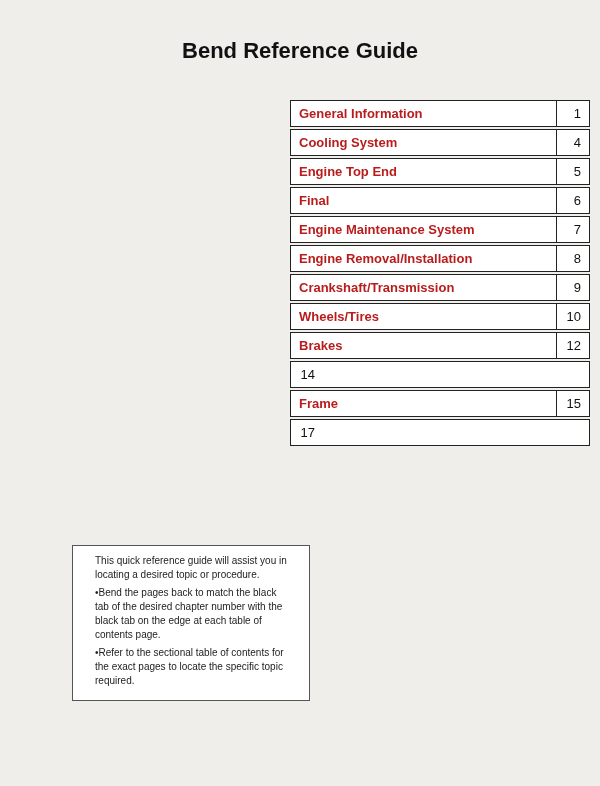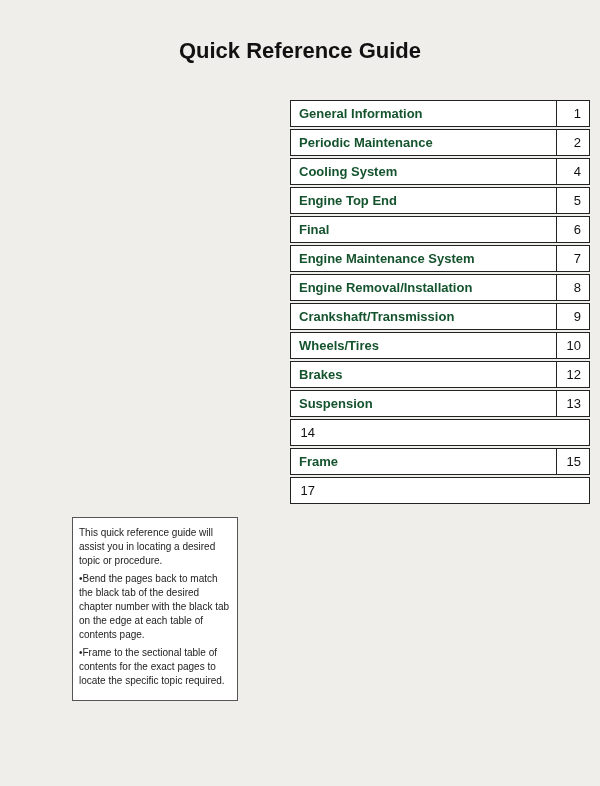--- a/index.html
+++ b/index.html
@@ -39,63 +39,59 @@
       margin-bottom: 2px;
       border: 1.5px solid #222;
       background: #fff;
     }
 
     .toc-label {
       flex: 1;
       font-size: 13px;
       font-weight: bold;
       padding: 5px 8px;
-      color: #14532d;
+      color: #b91c1c;
       border-right: 1.5px solid #222;
     }
 
     .toc-number {
       min-width: 32px;
       text-align: right;
       font-size: 13px;
       font-weight: normal;
       padding: 5px 8px;
       color: #111;
     }
 
     .note-box {
       position: absolute;
       left: 72px;
       bottom: 85px;
-      width: 166px;
+      width: 238px;
       border: 1.5px solid #555;
       background: #fff;
-      padding: 8px 6px;
+      padding: 8px 22px;
       font-size: 10px;
       color: #222;
       line-height: 1.4;
     }
 
     .note-box p {
       margin-bottom: 4px;
     }
   </style>
 </head>
 <body>
 
-<h1 class="page-title">Quick Reference Guide</h1>
+<h1 class="page-title">Bend Reference Guide</h1>
 
 <div class="toc-container">
     <div class="toc-row">
       <div class="toc-label">General Information</div>
       <div class="toc-number">1</div>
-    </div>
-    <div class="toc-row">
-      <div class="toc-label">Periodic Maintenance</div>
-      <div class="toc-number">2</div>
     </div>
     <div class="toc-row">
       <div class="toc-label">Cooling System</div>
       <div class="toc-number">4</div>
     </div>
     <div class="toc-row">
       <div class="toc-label">Engine Top End</div>
       <div class="toc-number">5</div>
     </div>
     <div class="toc-row">
@@ -116,32 +112,28 @@
     </div>
     <div class="toc-row">
       <div class="toc-label">Wheels/Tires</div>
       <div class="toc-number">10</div>
     </div>
     <div class="toc-row">
       <div class="toc-label">Brakes</div>
       <div class="toc-number">12</div>
     </div>
     <div class="toc-row">
-      <div class="toc-label">Suspension</div>
-      <div class="toc-number">13</div>
-    </div>
-    <div class="toc-row">
       <div class="toc-number">14</div>
     </div>
     <div class="toc-row">
       <div class="toc-label">Frame</div>
       <div class="toc-number">15</div>
     </div>
     <div class="toc-row">
       <div class="toc-number">17</div>
     </div>
   </div>
 
 <div class="note-box">
   <p>This quick reference guide will assist you in locating a desired topic or procedure.</p>
   <p>•Bend the pages back to match the black tab of the desired chapter number with the black tab on the edge at each table of contents page.</p>
-  <p>•Frame to the sectional table of contents for the exact pages to locate the specific topic required.</p>
+  <p>•Refer to the sectional table of contents for the exact pages to locate the specific topic required.</p>
 </div>
 
 </body></html>

